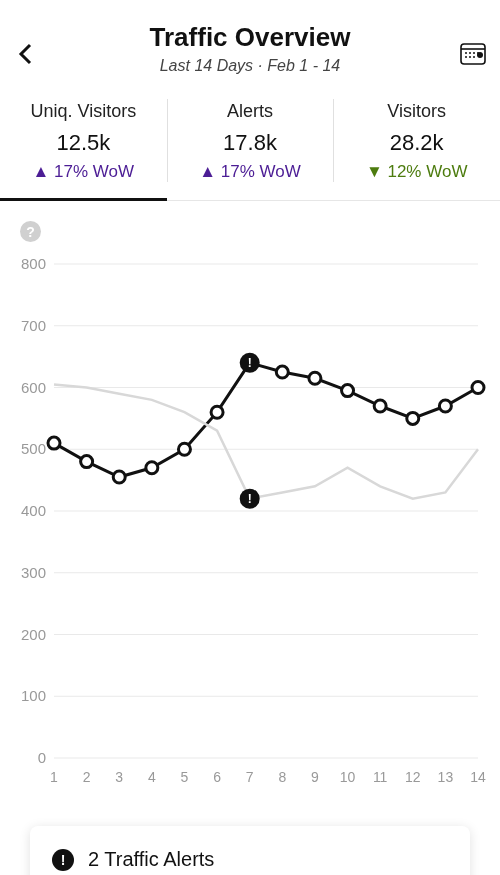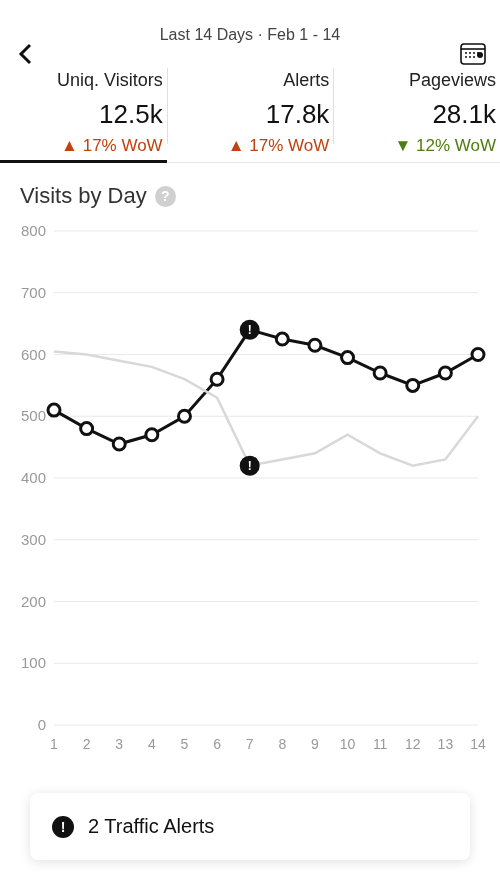--- a/index.html
+++ b/index.html
@@ -2,28 +2,28 @@
 <html><head>
 <meta charset="utf-8">
 <style>
   * { box-sizing: border-box; margin: 0; padding: 0; }
   html, body { width: 500px; height: 875px; font-family: -apple-system, Helvetica, Arial, sans-serif; background: #fff; color: #111; }
   .header { position: relative; padding: 22px 16px 10px; text-align: center; }
   .back { position: absolute; left: 12px; top: 40px; width: 28px; height: 28px; display:flex; align-items:center; justify-content:center; }
   .back svg { stroke:#111; stroke-width:3; fill:none; }
   .cal { position: absolute; right: 12px; top: 38px; width: 30px; height: 30px; display:flex; align-items:center; justify-content:center; }
   .title { font-size: 26px; font-weight: 600; }
-  .sub { font-size: 16px; color: #444; margin-top: 4px; }
+  .sub { font-size: 16px; color: #444; margin-top: 4px; font-style: italic; }
   .metrics { display:flex; border-bottom:1px solid #e6e6e6; position:relative; }
-  .metric { flex:1; text-align:right; padding: 16px 4px 6px; position:relative; }
+  .metric { flex:1; text-align:center; padding: 16px 4px 18px; position:relative; }
   .metric + .metric::before { content:""; position:absolute; left:0; top:14px; bottom:18px; width:1px; background:#e0e0e0; }
   .m-label { font-size: 18px; color:#222; font-weight:500; }
-  .m-value { font-size: 26px; font-weight:500; margin-top:8px; }
+  .m-value { font-size: 22px; font-weight:500; margin-top:8px; }
   .m-delta { font-size: 17px; margin-top:6px; font-weight:500; }
-  .up { color:#c2410c; }
+  .up { color:#4c1d95; }
   .down { color:#4d7c0f; }
   .underline { position:absolute; left:0; bottom:-1px; width:33.33%; height:3px; background:#111; }
   .section-title { display:flex; align-items:center; gap:8px; padding: 20px 20px 0; font-size:22px; color:#333; font-weight:500; }
   .qmark { width:21px; height:21px; border-radius:50%; background:#d0d0d0; color:#fff; font-size:14px; font-weight:700; display:flex; align-items:center; justify-content:center; }
   .chart-wrap { padding: 10px 14px 0 14px; }
   .gridline { stroke:#e9e9e9; stroke-width:1; }
   .comp-line { stroke:#d8d8d8; stroke-width:2.5; fill:none; }
   .main-line { stroke:#111; stroke-width:3; fill:none; }
   .pt { fill:#fff; stroke:#111; stroke-width:3; }
   .alert-dot { fill:#111; }
@@ -33,20 +33,21 @@
 </style>
 </head>
 <body>
 
 <div class="header">
   <div class="back">
     <svg width="16" height="22" viewBox="0 0 16 22">
         <polyline points="12,2 3,11 12,20"></polyline>
       </svg>
   </div>
+  <div class="title">Traffic Overview</div>
   <div class="sub">
     <span>Last 14 Days</span>&nbsp;·&nbsp;<span>Feb 1 - 14</span>
   </div>
   <div class="cal">
     <svg width="26" height="24" viewBox="0 0 26 24">
       <rect x="1" y="3" width="24" height="20" rx="3" fill="none" stroke="#111" stroke-width="1.6"></rect>
       <line x1="1" y1="8" x2="25" y2="8" stroke="#111" stroke-width="1.6"></line>
       <g fill="#111">
         <circle cx="6" cy="12" r="1"></circle>
           <circle cx="10" cy="12" r="1"></circle>
@@ -66,29 +67,28 @@
     <div class="m-label">Uniq. Visitors</div>
     <div class="m-value">12.5k</div>
     <div class="m-delta up">▲ <span>17% WoW</span></div>
   </div>
   <div class="metric">
     <div class="m-label">Alerts</div>
     <div class="m-value">17.8k</div>
     <div class="m-delta up">▲ <span>17% WoW</span></div>
   </div>
   <div class="metric">
-    <div class="m-label">Pageviews</div>
-    <div class="m-value">28.1k</div>
+    <div class="m-label">Visitors</div>
+    <div class="m-value">28.2k</div>
     <div class="m-delta down">▼ <span>12% WoW</span></div>
   </div>
   <div class="underline"></div>
 </div>
 
 <div class="section-title">
-  <span>Visits by Day</span>
   <span class="qmark">?</span>
 </div>
 
 <div class="chart-wrap">
   <svg id="chart" width="472" height="540" viewBox="0 0 472 540">
       <line x1="40" x2="464" y1="506" y2="506" class="gridline"></line>
       <text x="32" y="511" text-anchor="end" class="ytick" font-size="15" fill="#999">0</text>
       <line x1="40" x2="464" y1="444.25" y2="444.25" class="gridline"></line>
       <text x="32" y="449.25" text-anchor="end" class="ytick" font-size="15" fill="#999">100</text>
       <line x1="40" x2="464" y1="382.5" y2="382.5" class="gridline"></line>

